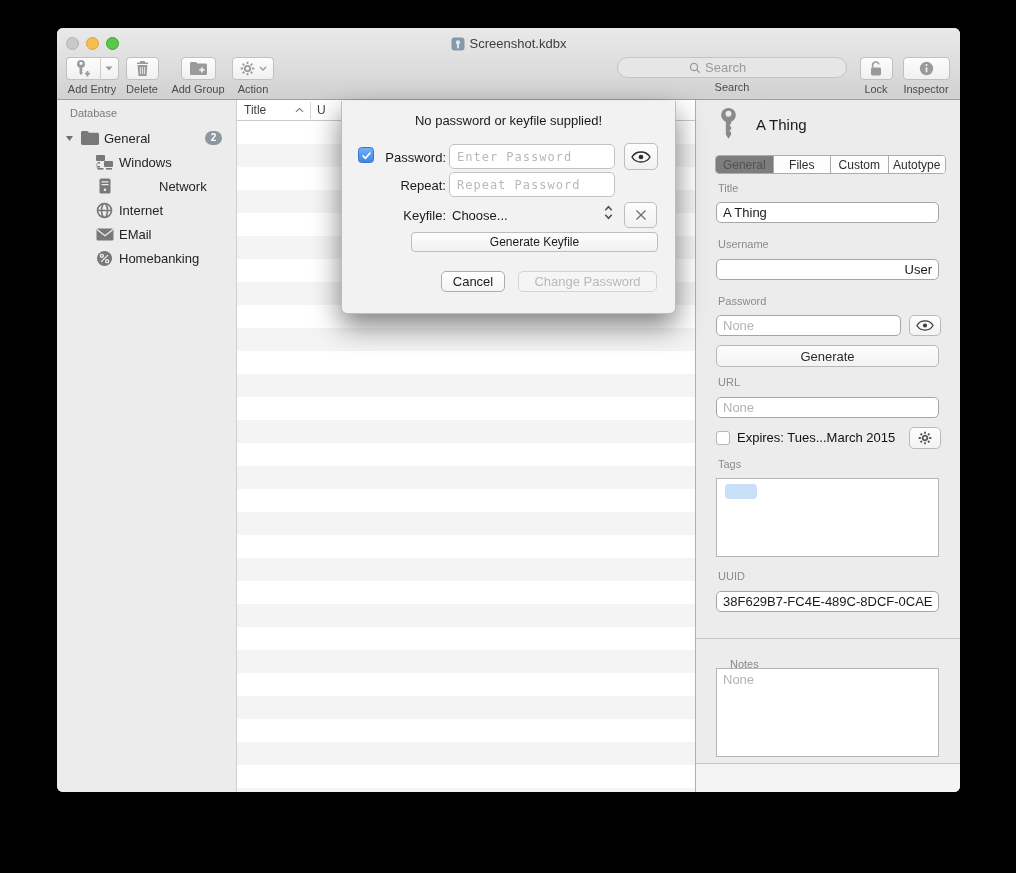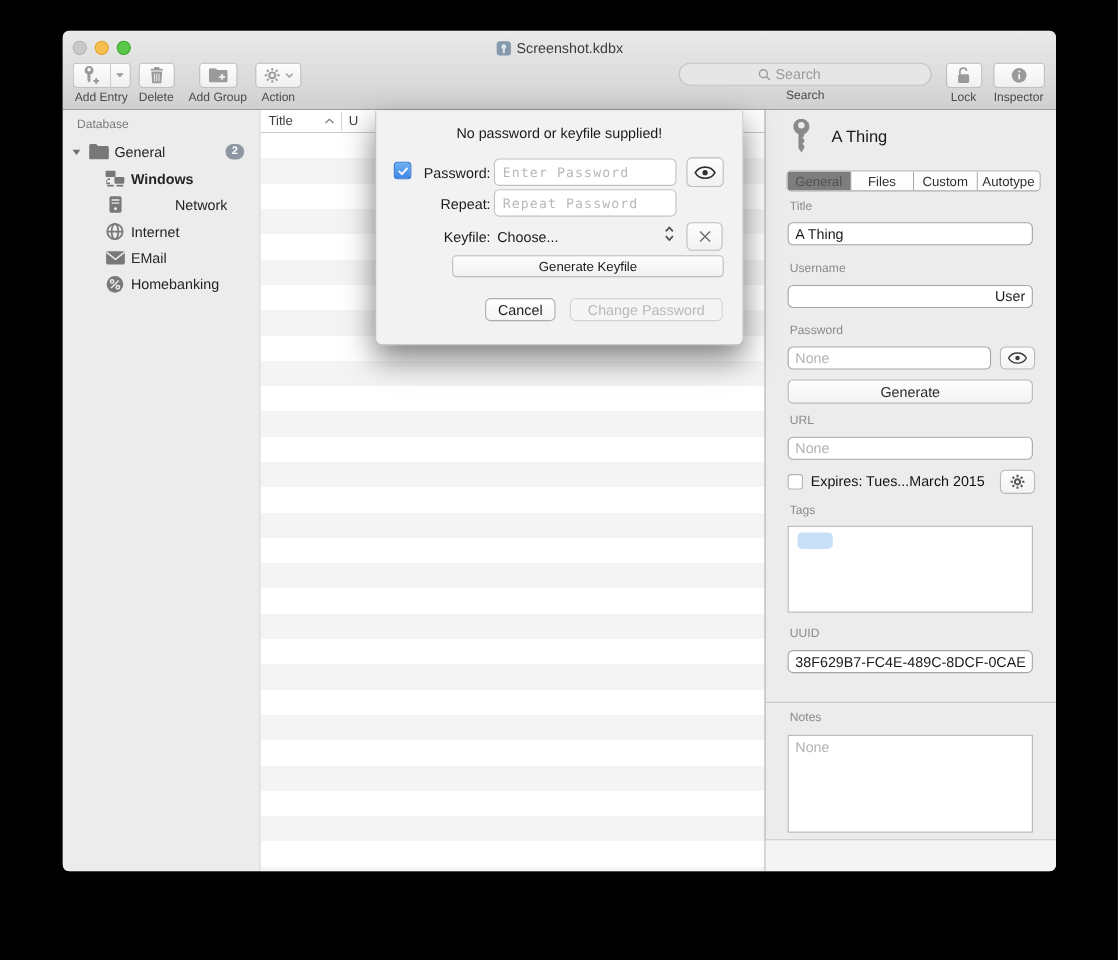--- a/index.html
+++ b/index.html
@@ -273,21 +273,21 @@
         </span>
         <span class="gicon">
           <svg width="18" height="14" viewBox="0 0 18 14">
               <path fill="#787878" d="M0 1.7C0 .8.6 0 1.4 0H6.4l1.7 1.7h8.5c.8 0 1.4.8 1.4 1.7v8.9c0 .9-.6 1.7-1.4 1.7H1.4C.6 14 0 13.2 0 12.3z"></path>
             </svg>
         </span>
         <span class="gname">General</span>
         <span class="badge">2</span>
       </div>
 
-      <div class="grp" style="top:50px;font-weight:bold;">
+      <div class="grp" style="top:50px;">
         <span class="gicon">
           <svg width="19" height="15" viewBox="0 0 19 15">
               <g fill="#787878">
                 <rect x="1" y="0" width="9" height="6" rx="1"></rect>
                 <rect x="9" y="6" width="9" height="6" rx="1"></rect>
                 <path d="M3 7h2v1.6H1.5V11H5v1.5H1.5z"></path>
                 <rect x="2.5" y="13" width="6" height="1.6"></rect>
                 <rect x="11" y="13" width="6" height="1.6"></rect>
               </g>
             </svg>
@@ -413,21 +413,21 @@
       <div class="plabel" style="top:358px;">Tags</div>
       <div class="tagsbox">
         <div class="tagtoken"></div>
       </div>
 
       <div class="plabel" style="top:470px;">UUID</div>
       <input class="pinput" style="top: 491px; padding-right: 0px;" value="38F629B7-FC4E-489C-8DCF-0CAE">
 
       <div class="pdivider" style="top:538px;"></div>
 
-      <div class="plabel" style="top:546px;">Notes</div>
+      <div class="plabel" style="top:558px;margin-left:12px;">Notes</div>
       <textarea class="notesarea" placeholder="None" style=""></textarea>
 
       <div class="pdivider" style="top:663px;"></div>
       <div class="pfooter"></div>
     </div>
 
     <div class="sheet">
       <div class="sheet-msg">No password or keyfile supplied!</div>
 
       <div class="s-cb">

